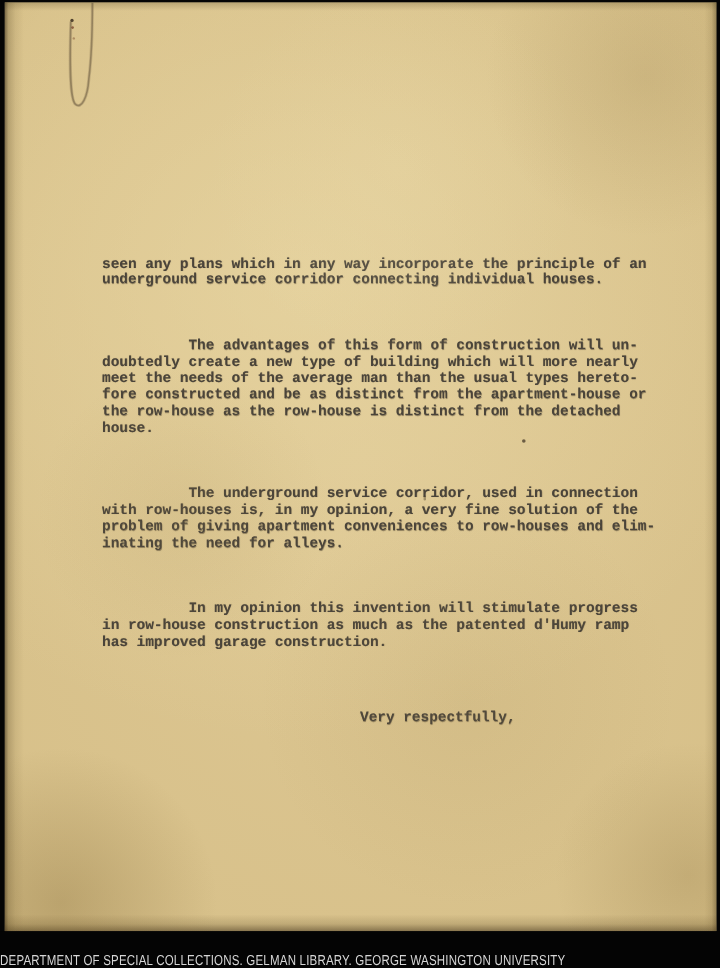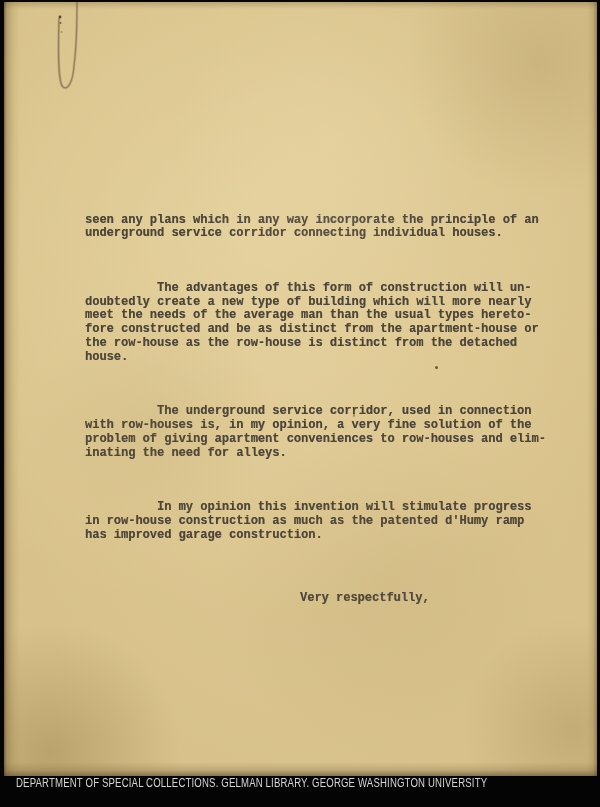--- a/index.html
+++ b/index.html
@@ -60,22 +60,22 @@
   }
   
   .speck { position: absolute; background: rgba(74,62,44,.78); border-radius: 50%; }
   .speck-1 { left: 431px; top: 364px; width: 3px; height: 3px; }
   .speck-2 { left: 349px; top: 411px; width: 2px; height: 4px; border-radius: 1px; opacity: .55; }
   .speck-3 { left: 89px; top: 215px; width: 2px; height: 2px; opacity: .4; }
   
   .caption-bar {
     position: absolute; left: 0; right: 0; bottom: 0; height: 31px;
     background: #040404;
-    display: flex; align-items: flex-start;
-    padding-left: 16px;
+    display: flex; align-items: flex-end;
+    padding-left: 0;
   }
   .caption-text {
     color: #d6d6d6;
     font-size: 12px;
     letter-spacing: 0.2px;
     transform: scaleX(0.8);
     transform-origin: left center;
     white-space: nowrap;
   }
 </style>

